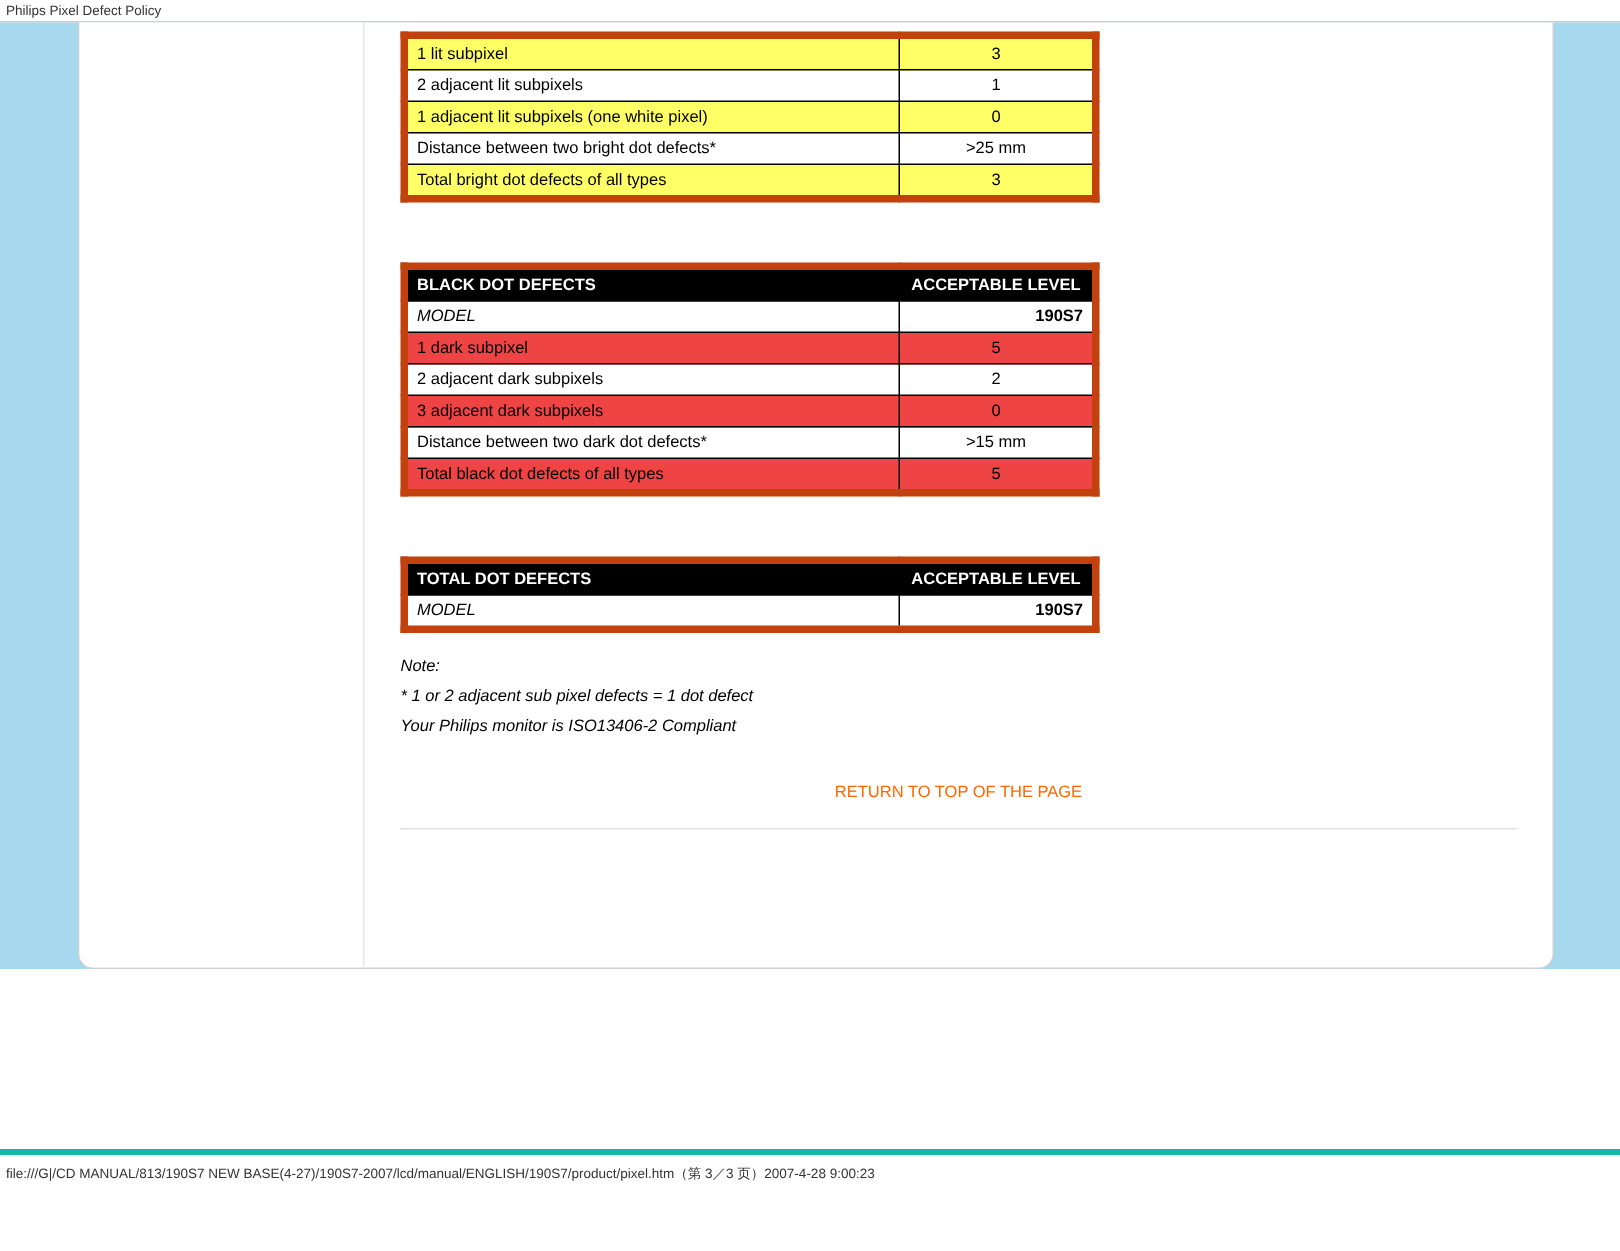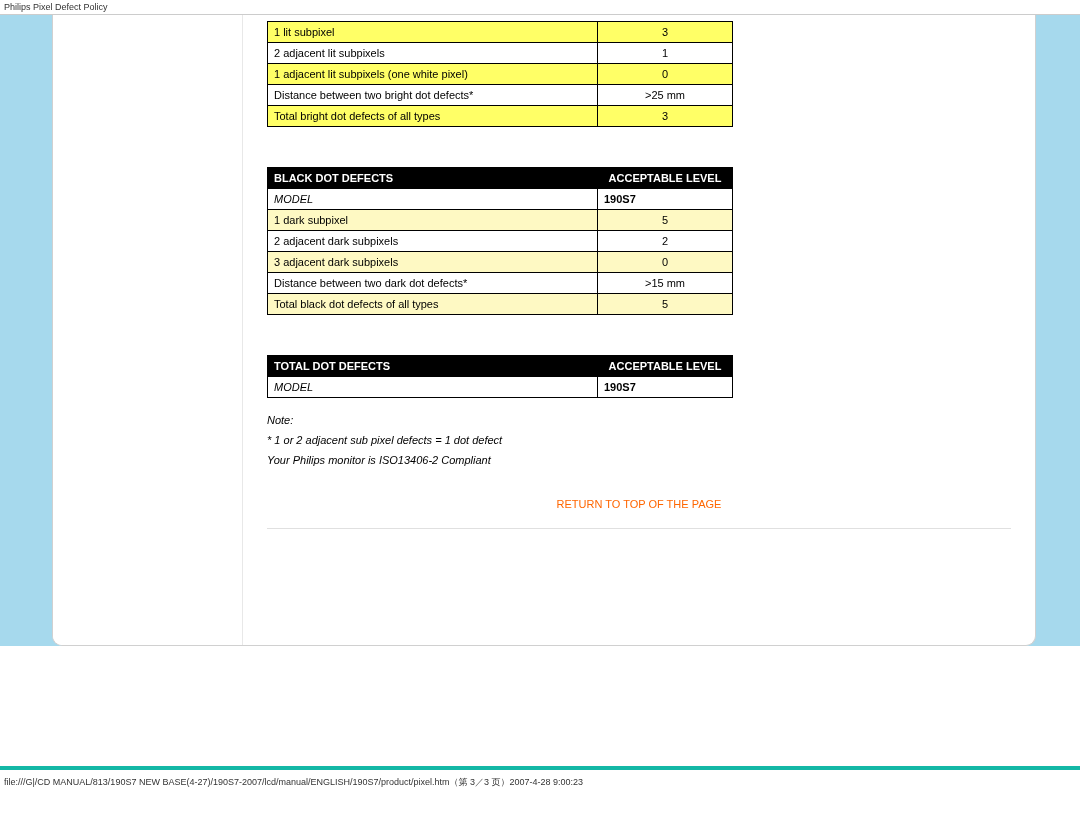--- a/index.html
+++ b/index.html
@@ -37,35 +37,35 @@
     background: #fff;
   }
   .main-col {
     flex: 1;
     padding: 6px 24px 30px 24px;
   }
   .table-group { margin-bottom: 40px; }
   table {
     border-collapse: collapse;
     width: 466px;
-    border: 1px solid #c2410c;
+    border: 5px solid #c2410c;
   }
   td {
     border: 1px solid #000;
     padding: 4px 6px;
     font-size: 11px;
     vertical-align: middle;
   }
   .hdr-black { background: #000; color: #fff; font-weight: bold; }
   .hdr-black.c1 { width: 330px; }
   .model-row { font-style: italic; }
-  .model-row td:nth-child(2) { font-weight: bold; text-align: left; font-style: normal; }
+  .model-row td:nth-child(2) { font-weight: bold; text-align: right; font-style: normal; }
   .val-center { text-align: center; }
   .bg-yellow { background: #ffff66; }
-  .bg-cyan { background: #fef9c3; }
+  .bg-cyan { background: #ef4444; }
   .bg-pink { background: #ffccff; }
   .notes { font-style: italic; margin-top: 6px; }
   .notes p { margin: 8px 0; font-size: 11px; }
   .return-link {
     display: block;
     text-align: center;
     color: #ff6600;
     font-size: 11px;
     margin: 32px 0 18px;
     text-decoration: none;

